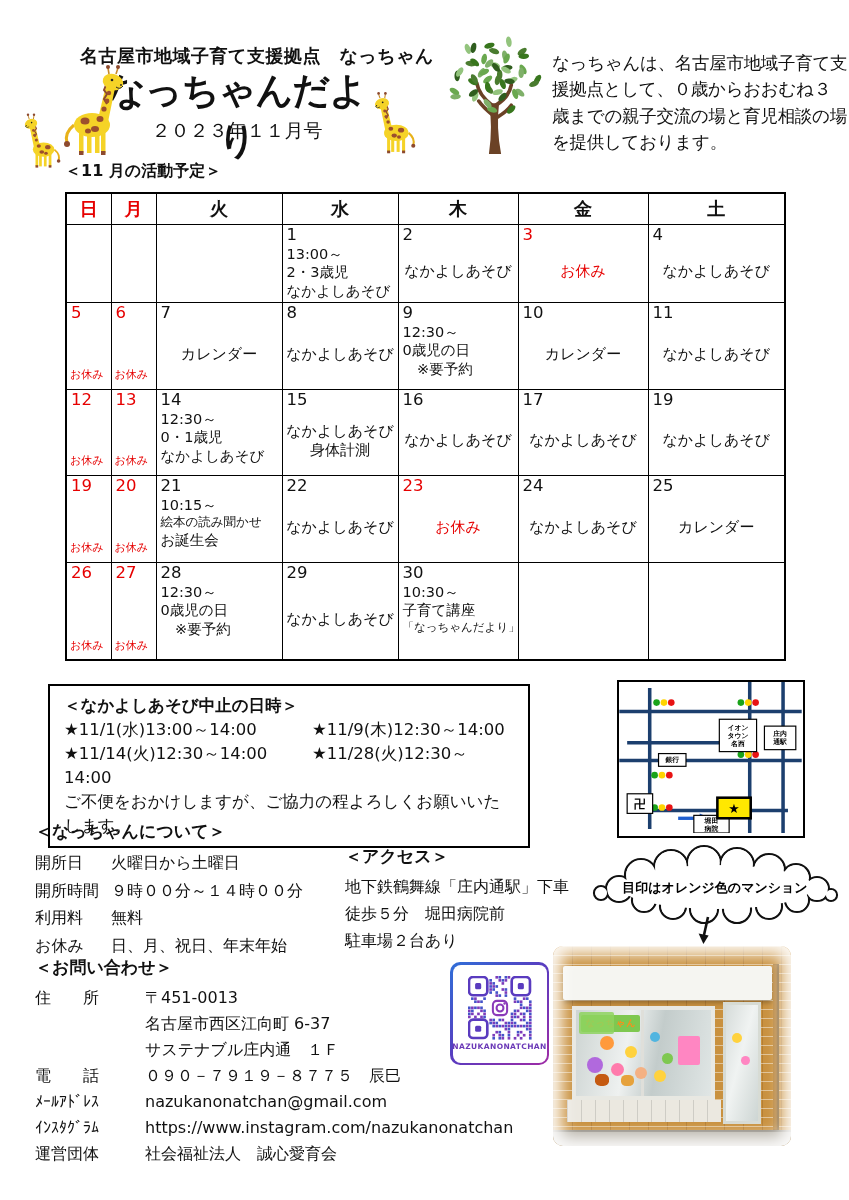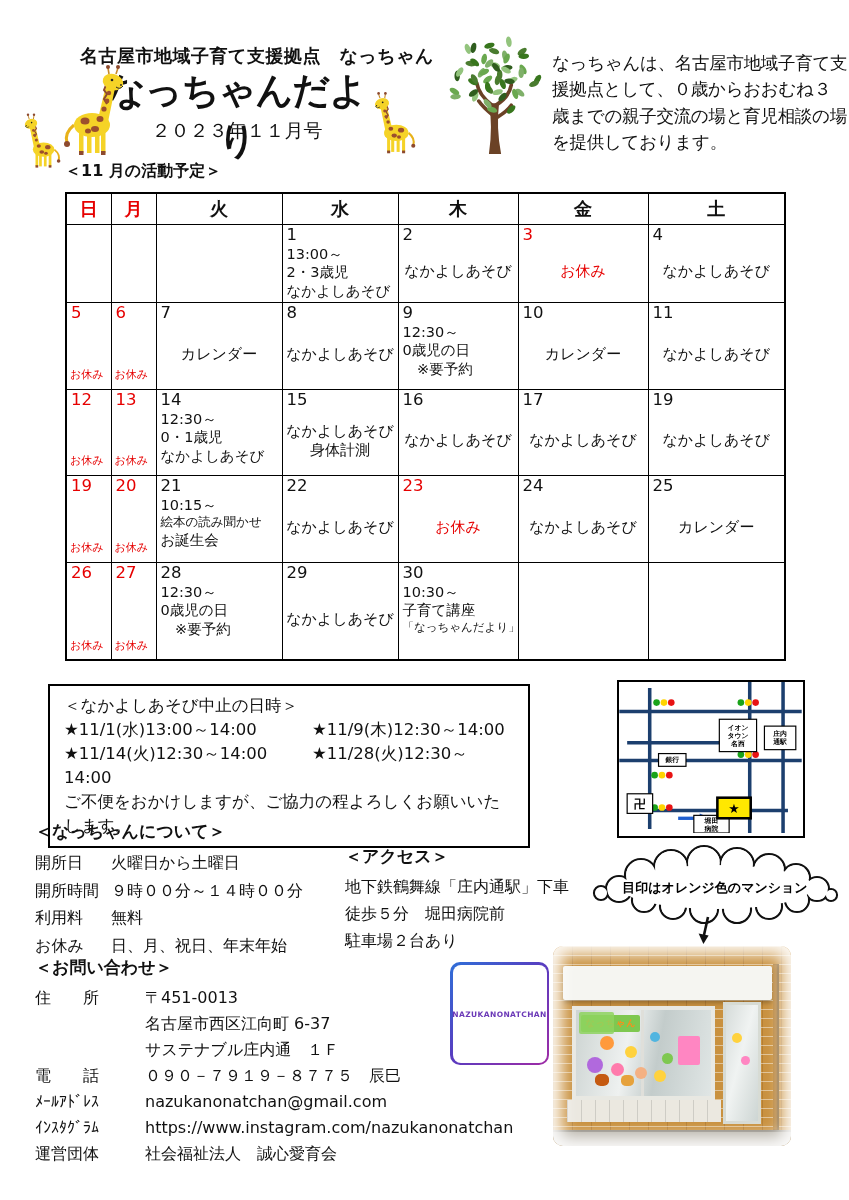--- a/index.html
+++ b/index.html
@@ -1,21 +1,21 @@
 <!DOCTYPE html>
 <html><head>
 <meta charset="utf-8">
 <style>
   *{margin:0;padding:0;box-sizing:border-box}
   html,body{width:849px;height:1200px}
   body{position:relative;background:#fff;color:#111;
        font-family:"DejaVu Sans","Liberation Sans",sans-serif;overflow:hidden}
   .abs{position:absolute}
   .red{color:#e60000}
-  .bold{font-weight:normal}
+  .bold{font-weight:bold}
 
   
   .supertitle{left:80px;top:44px;width:372px;text-align:left;font-size:18px;font-weight:bold;letter-spacing:.5px}
   .title-main{left:92px;top:66px;width:290px;text-align:center;font-size:37px;font-weight:900;letter-spacing:-1px}
   .title-issue{left:92px;top:118px;width:290px;text-align:center;font-size:19px}
   .intro{left:552px;top:50px;width:296px;font-size:17.5px;line-height:1.5;letter-spacing:-.3px}
   .giraffe-big{left:38px;top:56px;width:100px;height:106px}
   .giraffe-baby{left:14px;top:110px;width:64px;height:60px;transform:scaleX(-1)}
   .giraffe-right{left:364px;top:88px;width:70px;height:68px;transform:scaleX(-1)}
   .tree{left:438px;top:34px;width:112px;height:122px}
@@ -57,21 +57,21 @@
   
   .contact{left:35px;top:956px;width:510px}
   .contact .rows{margin-top:6px}
   .contact-row{display:flex;font-size:16px;line-height:26px}
   .contact-label{width:110px;flex:none}
   .contact-val div{white-space:pre}
 
   
   .qr{left:450px;top:962px;width:99px;height:103px;border-radius:10px;padding:2.5px;
       background:linear-gradient(135deg,#2f6fd8,#5a3bbf,#a02ba5)}
-  .qr-inner{width:100%;height:100%;border-radius:8px;background:#fff;display:flex;flex-direction:row;align-items:center;justify-content:center}
+  .qr-inner{width:100%;height:100%;border-radius:8px;background:#fff;display:flex;flex-direction:column;align-items:center;justify-content:center}
   .qr-caption{font-size:7.5px;font-weight:bold;color:#6b39b7;letter-spacing:.4px;margin-top:2px}
 
   
   .photo{left:553px;top:946px;width:238px;height:200px;border-radius:10px;overflow:hidden;
      background-color:#c9913f;
      background-image:linear-gradient(rgba(255,255,255,.45) 1.5px,transparent 1.5px),
                       linear-gradient(90deg,rgba(120,70,20,.25) 1.5px,transparent 1.5px);
      background-size:100% 9px,19px 9px}
   .ph-awning{position:absolute;left:4%;top:10%;width:88%;height:17%;background:#f5f5f1;
      box-shadow:0 3px 4px rgba(0,0,0,.25);border-radius:2px}

